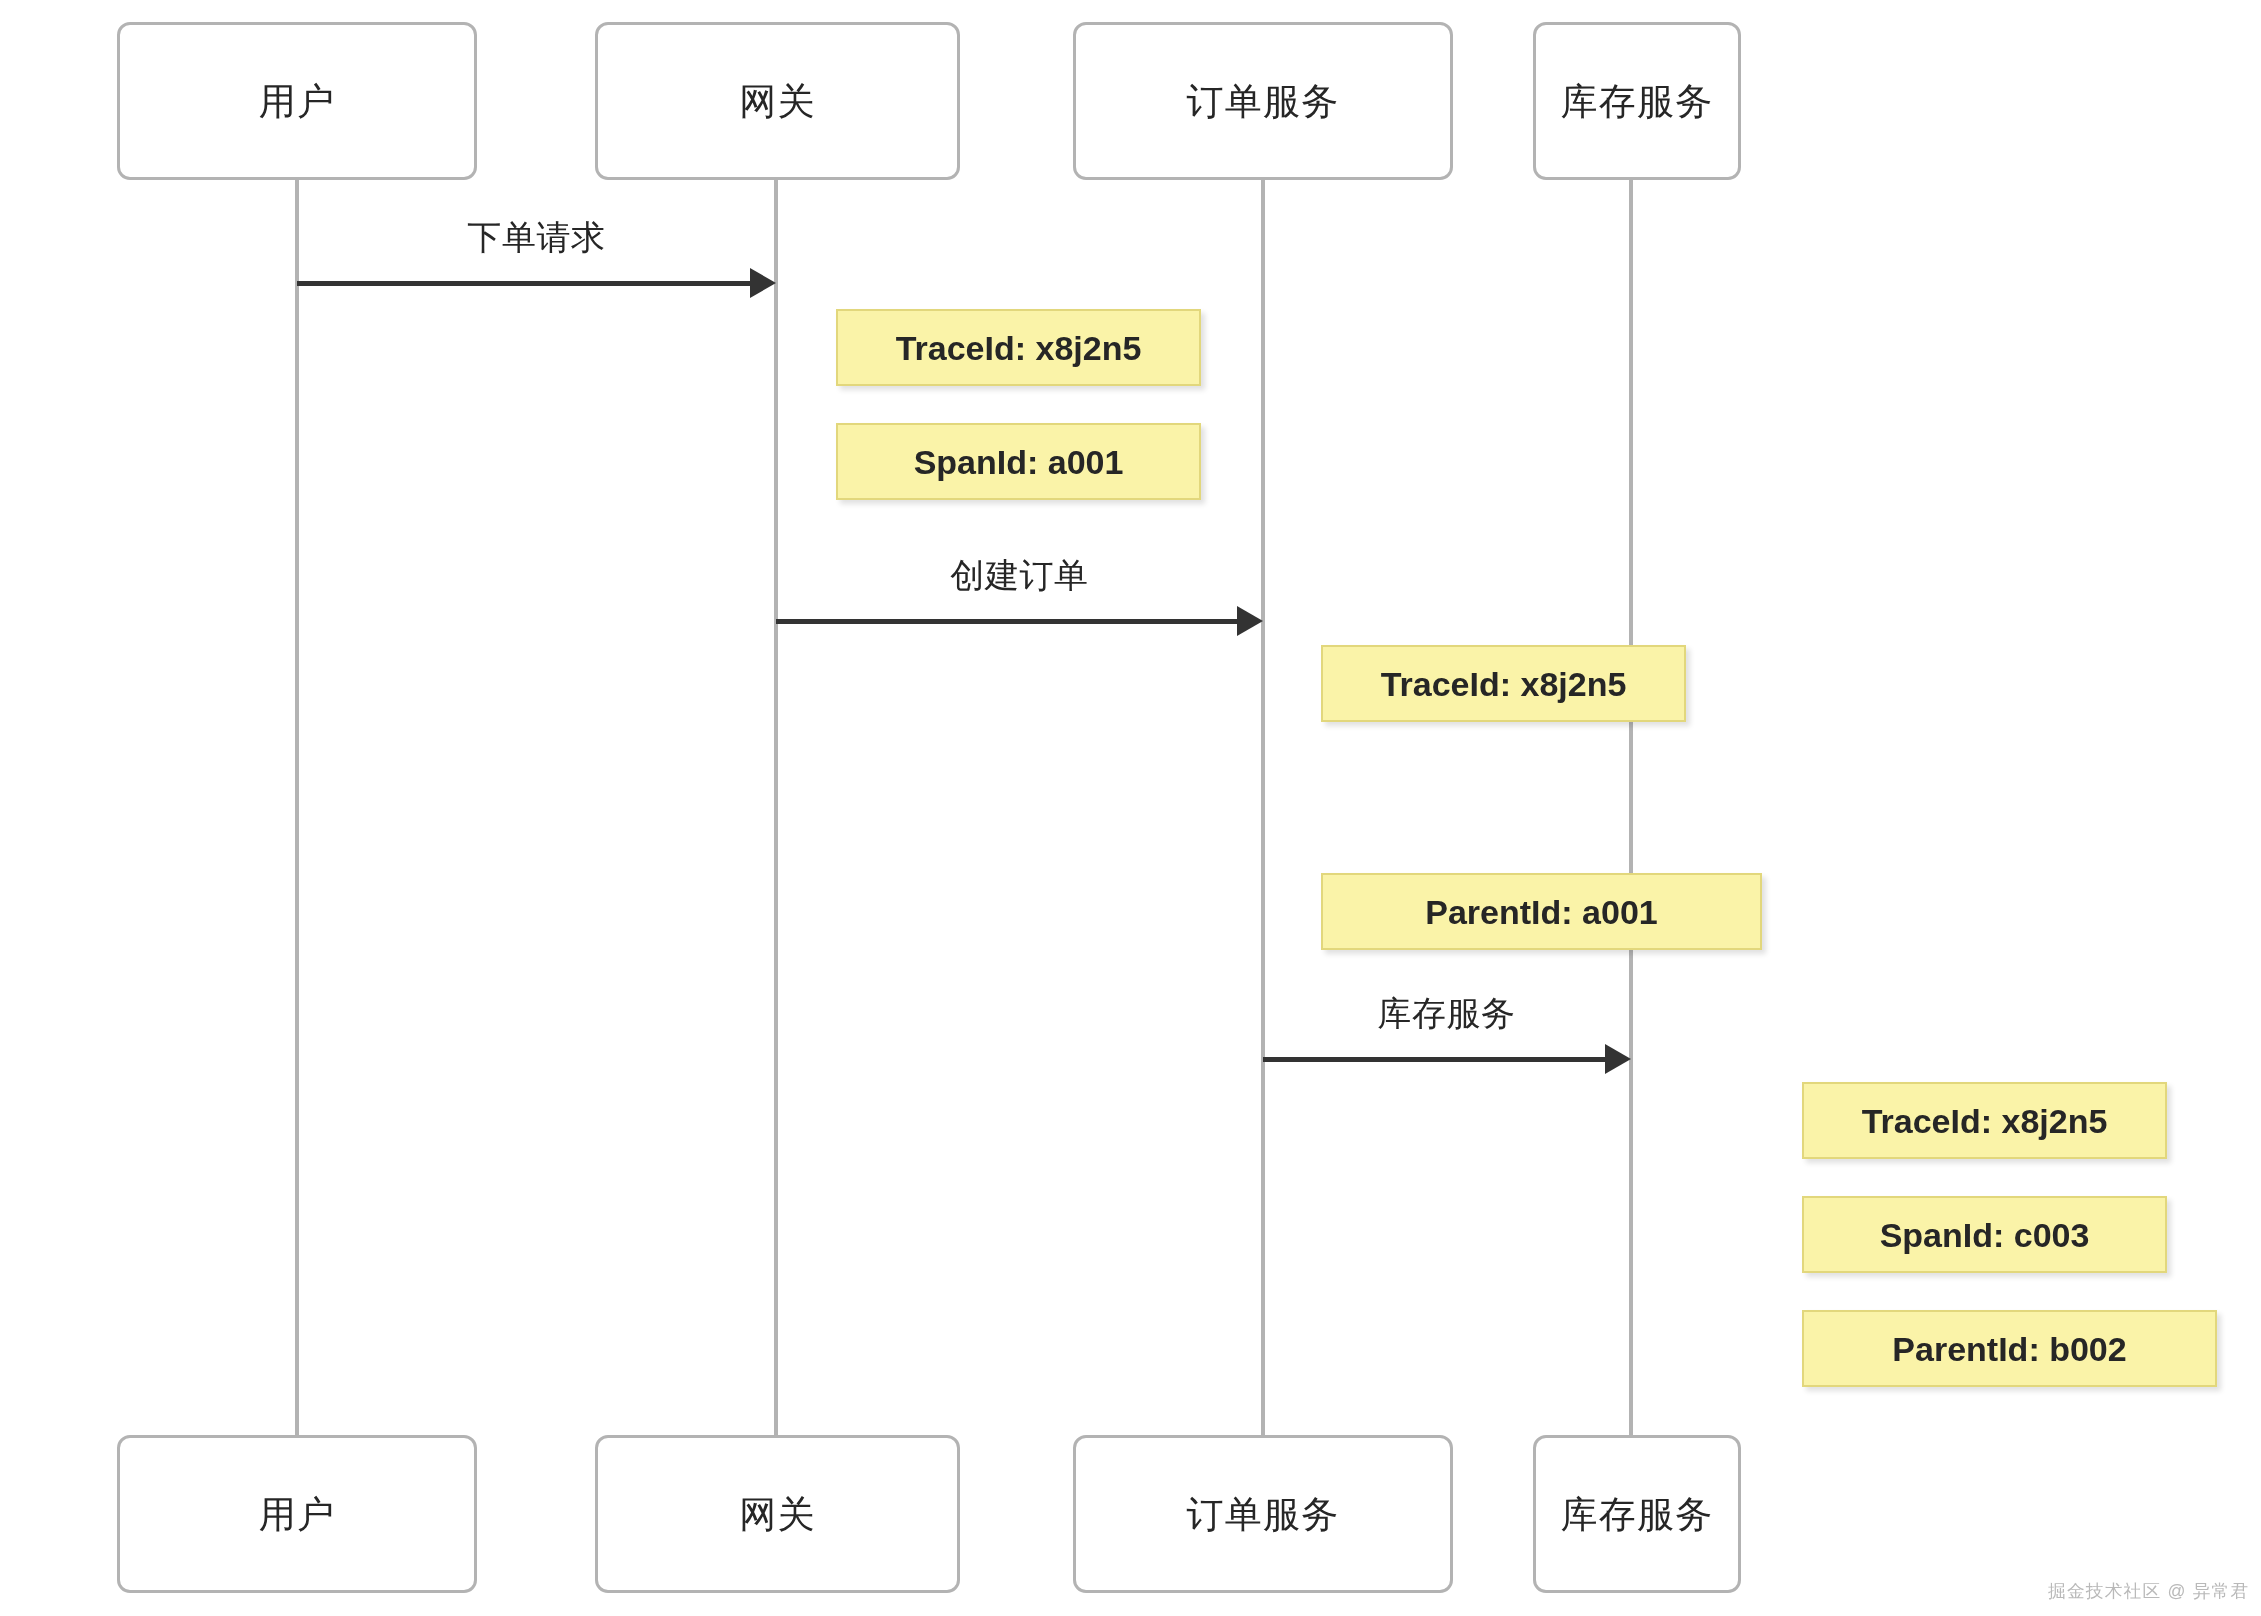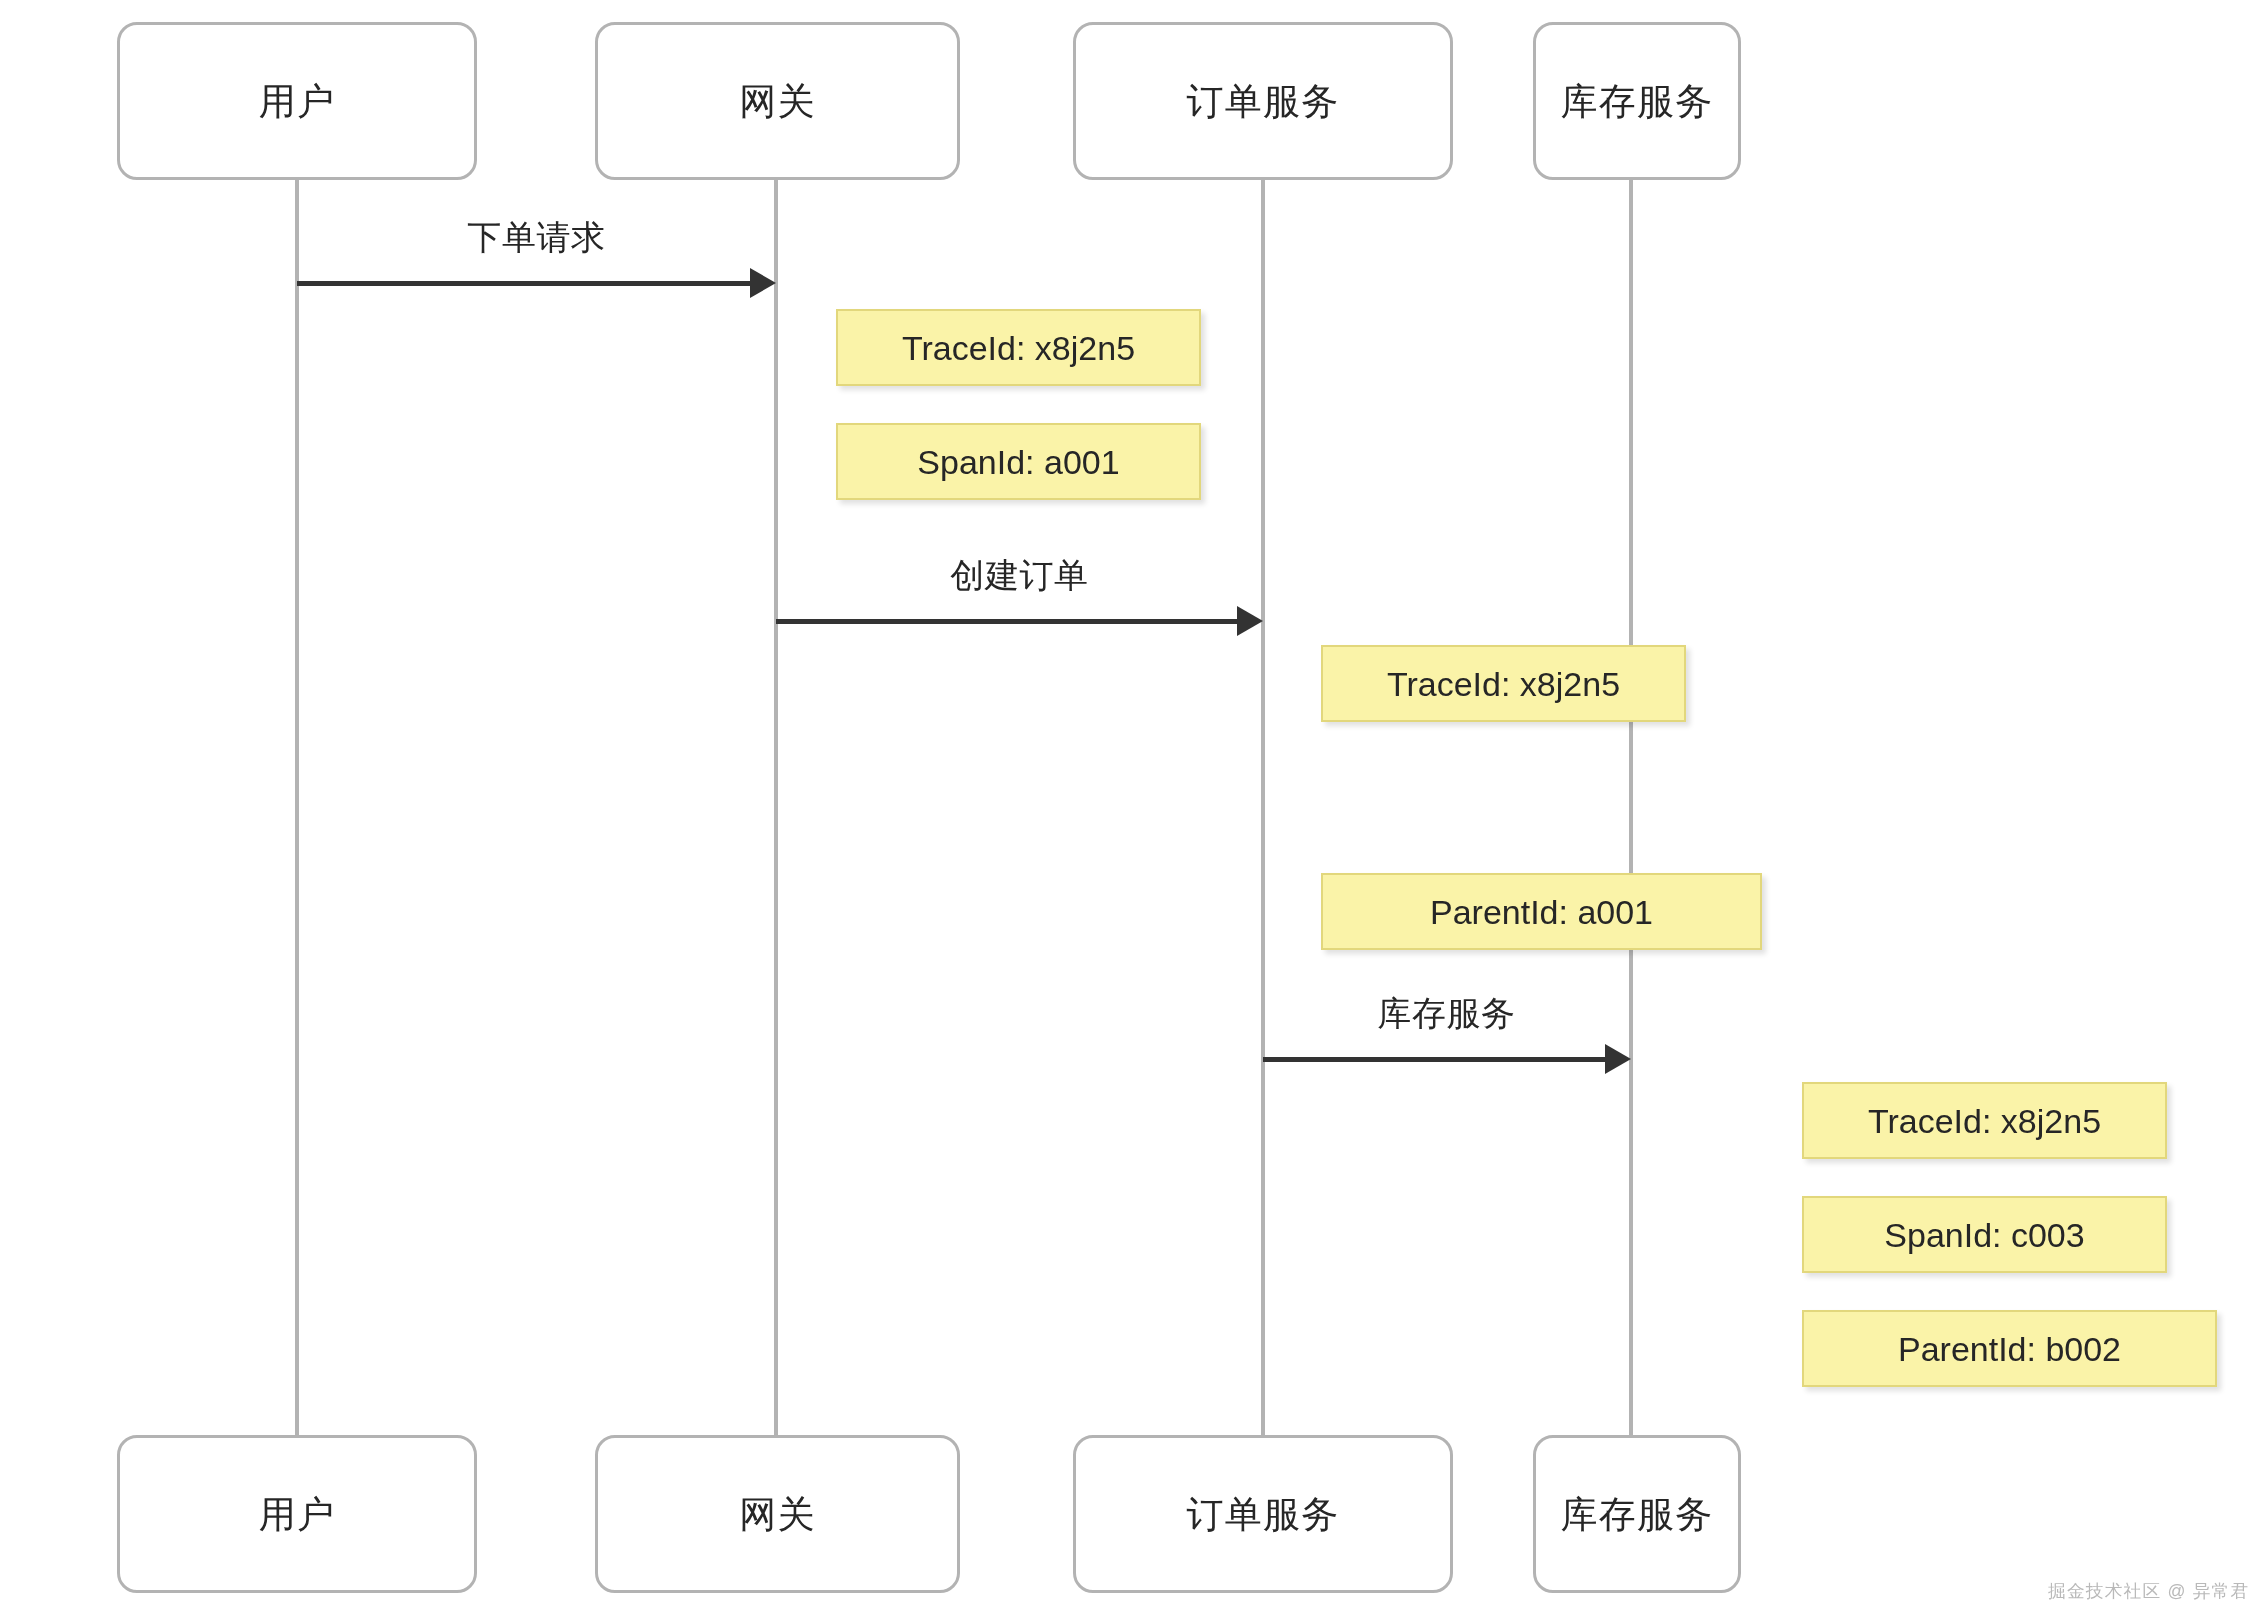--- a/index.html
+++ b/index.html
@@ -18,21 +18,21 @@
     background: #ffffff;
     overflow: hidden;
   }
 
   
   .participant-box {
     position: absolute;
     box-sizing: border-box;
     background: #ffffff;
     border: 3.5px solid #b3b3b3;
-    border-radius: 20px;
+    border-radius: 13px;
     display: flex;
     align-items: center;
     justify-content: center;
     text-align: right;
   }
   .participant-label {
     font-size: 37px;
     color: #262626;
     letter-spacing: 1.2px;
     line-height: 1;
@@ -81,20 +81,21 @@
   
   .note {
     position: absolute;
     box-sizing: border-box;
     background: #faf3a8;
     border: 2.9px solid #e2d77c;
     box-shadow: 4.1px 4.1px 5.3px rgba(0,0,0,0.12);
     display: flex;
     align-items: center;
     justify-content: center;
+    font-weight: bold;
   }
   .note-text {
     font-size: 34px;
     color: #262626;
     white-space: nowrap;
     line-height: 1;
   }
 
   
   .watermark {

